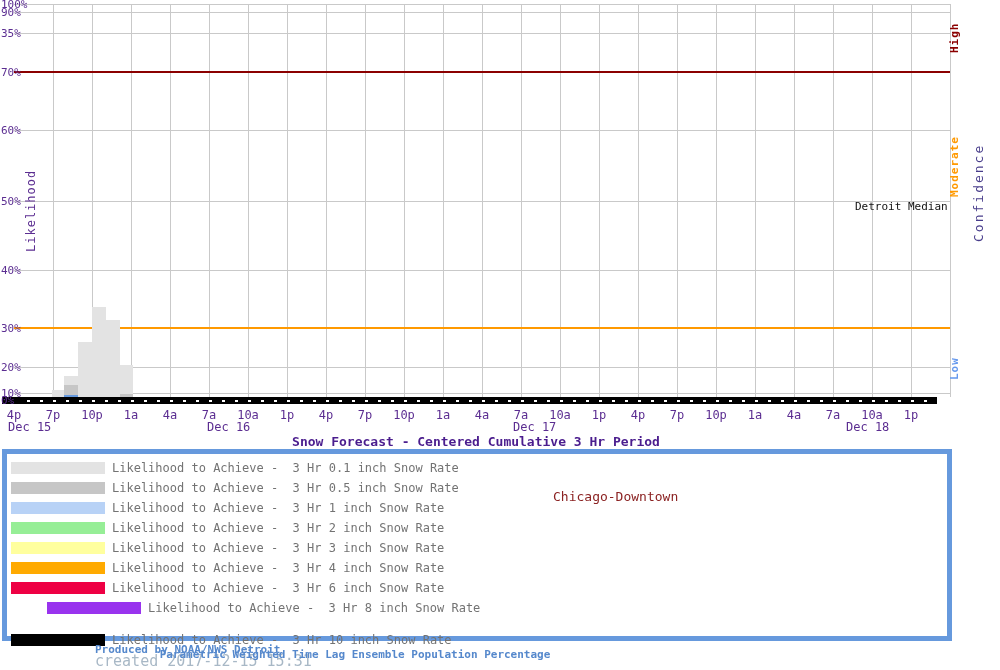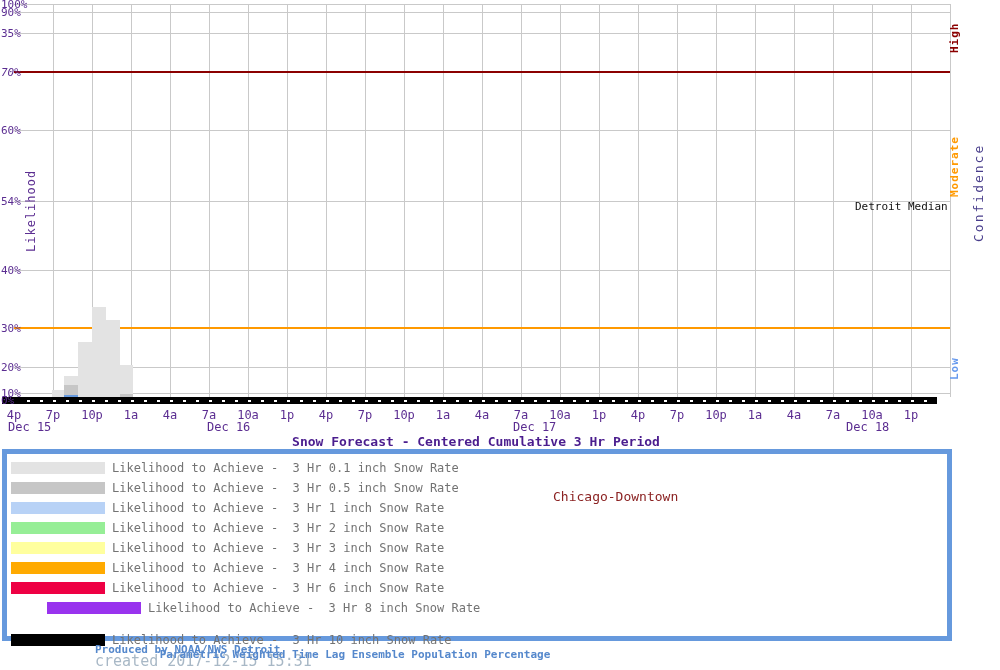--- a/index.html
+++ b/index.html
@@ -151,23 +151,23 @@
       <div class="axisdash" style="left: 846px; top: 400px;"></div>
       <div class="axisdash" style="left: 859px; top: 400px;"></div>
       <div class="axisdash" style="left: 872px; top: 400px;"></div>
       <div class="axisdash" style="left: 885px; top: 400px;"></div>
       <div class="axisdash" style="left: 898px; top: 400px;"></div>
       <div class="axisdash" style="left: 911px; top: 400px;"></div>
       <div class="axisdash" style="left: 924px; top: 400px;"></div>
       <div class="ylabel" style="top: -1px;">100%</div>
       <div class="ylabel" style="top: 7px;">90%</div>
       <div class="ylabel" style="top: 28px;">35%</div>
-      <div class="ylabel" style="top: 67px; font-style: italic;">70%</div>
+      <div class="ylabel" style="top: 67px;">70%</div>
       <div class="ylabel" style="top: 125px;">60%</div>
-      <div class="ylabel" style="top: 196px;">54%</div>
+      <div class="ylabel" style="top: 196px;">50%</div>
       <div class="ylabel" style="top: 265px;">40%</div>
       <div class="ylabel" style="top: 323px;">30%</div>
       <div class="ylabel" style="top: 362px;">20%</div>
       <div class="ylabel" style="top: 388px;">10%</div>
       <div class="ylabel" style="top: 395px;">0%</div>
       <div class="xlabel" style="left: 14px; top: 409px;">4p</div>
       <div class="xlabel" style="left: 53px; top: 409px;">7p</div>
       <div class="xlabel" style="left: 92px; top: 409px;">10p</div>
       <div class="xlabel" style="left: 131px; top: 409px;">1a</div>
       <div class="xlabel" style="left: 170px; top: 409px;">4a</div>

